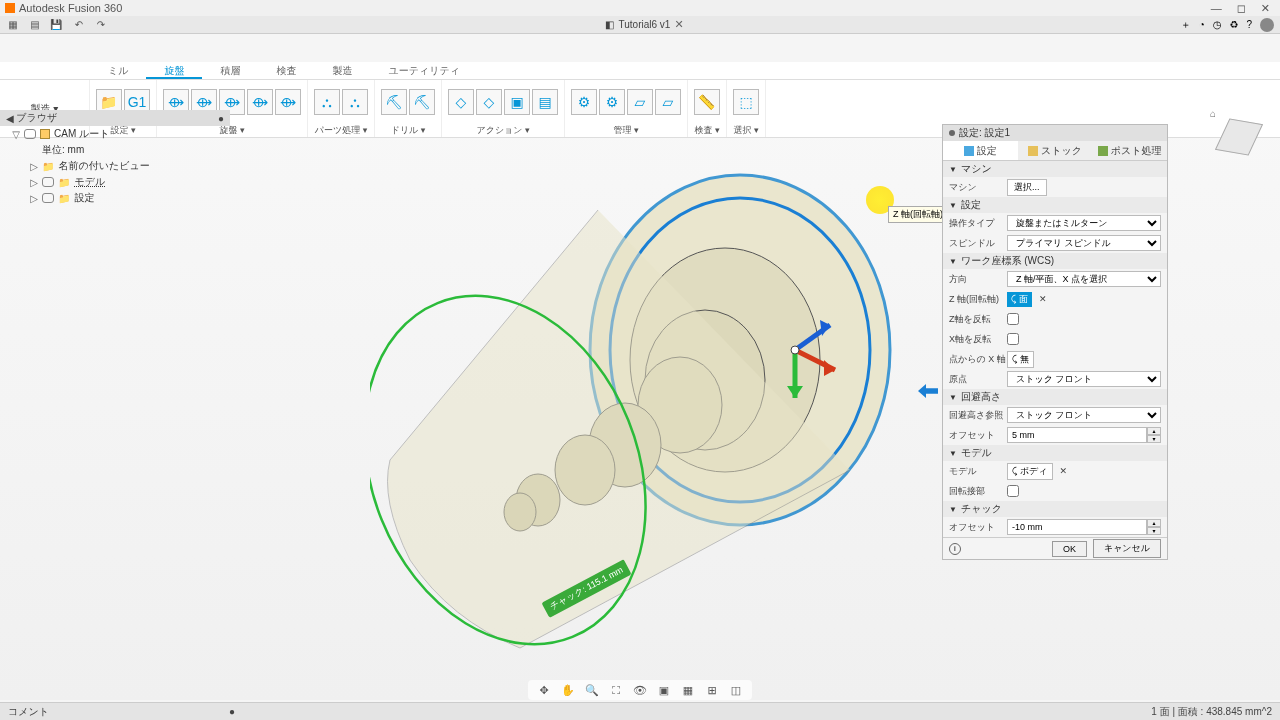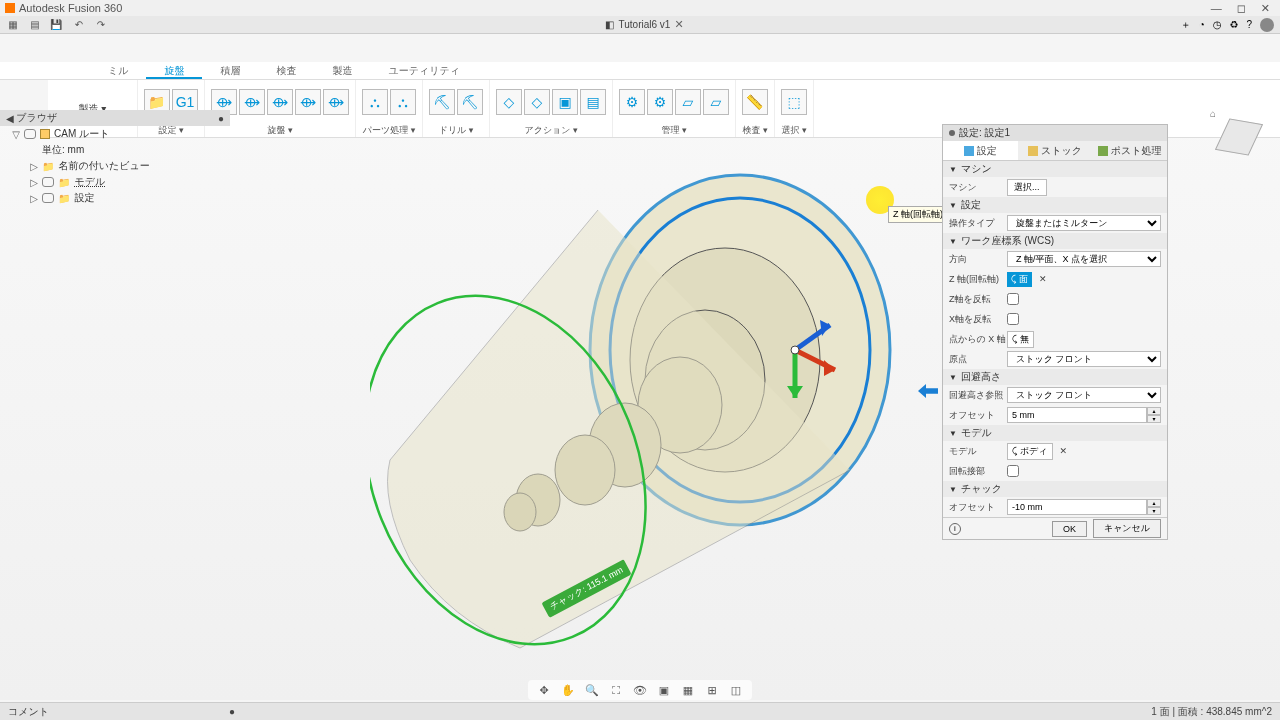--- a/index.html
+++ b/index.html
@@ -15,21 +15,21 @@
 .quickbar .qicon { width: 14px; height: 14px; display: flex; align-items: center; justify-content: center; color: #555; }
 .quickbar .file-tab { margin: 0 auto; display: flex; align-items: center; gap: 4px; font-size: 10px; color: #444; }
 .quickbar .right-icons { display: flex; gap: 8px; align-items: center; }
 .quickbar .right-icons .round { width: 14px; height: 14px; border-radius: 50%; background: #888; }
 .quickbar .doc-close { color: #666; font-size: 11px; }
 
 .tabsbar { height: 18px; background: #fff; display: flex; border-bottom: 1px solid #ddd; padding-left: 90px; margin-top: 28px; }
 .tabsbar .tab { padding: 0 18px; line-height: 18px; color: #666; border-bottom: 2px solid transparent; }
 .tabsbar .tab.active { color: #0696d7; border-bottom-color: #0696d7; }
 
-.ribbon { height: 58px; background: #fff; display: flex; border-bottom: 1px solid #ddd; margin-left: 48px; }
+.ribbon { height: 58px; background: #fff; display: flex; border-bottom: 1px solid #ddd; }
 .ribbon .group { border-right: 1px solid #eee; padding: 0 6px; display: flex; flex-direction: column; align-items: center; }
 .ribbon .group .icons { display: flex; gap: 2px; align-items: center; height: 44px; }
 .ribbon .group .icon-lg { width: 26px; height: 26px; border: 1px solid #bbb; background: #f8f8f8; display: flex; align-items: center; justify-content: center; font-size: 14px; color: #0696d7; }
 .ribbon .group .label { font-size: 9px; color: #555; height: 12px; }
 .ribbon .workspace { width: 90px; justify-content: center; }
 .ribbon .workspace .btn { padding: 4px 8px; color: #444; }
 
 .browser-header { position: absolute; top: 110px; left: 0; width: 230px; height: 16px; background: #ddd; display: flex; align-items: center; padding: 0 6px; font-size: 9px; color: #444; }
 .browser-header .pin { margin-left: auto; }
 
@@ -301,20 +301,24 @@
     </div>
 
   <div class="section-h">
       <span class="caret">▼</span>
       <span>設定</span>
     </div>
   <div class="row">
       <span class="lbl">操作タイプ</span>
       <select><option>旋盤またはミルターン</option></select>
     </div>
+  <div class="row">
+      <span class="lbl">スピンドル</span>
+      <select><option>プライマリ スピンドル</option></select>
+    </div>
 
   <div class="section-h">
       <span class="caret">▼</span>
       <span>ワーク座標系 (WCS)</span>
     </div>
   <div class="row">
       <span class="lbl">方向</span>
       <select><option>Z 軸/平面、X 点を選択</option></select>
     </div>
   <div class="row">

